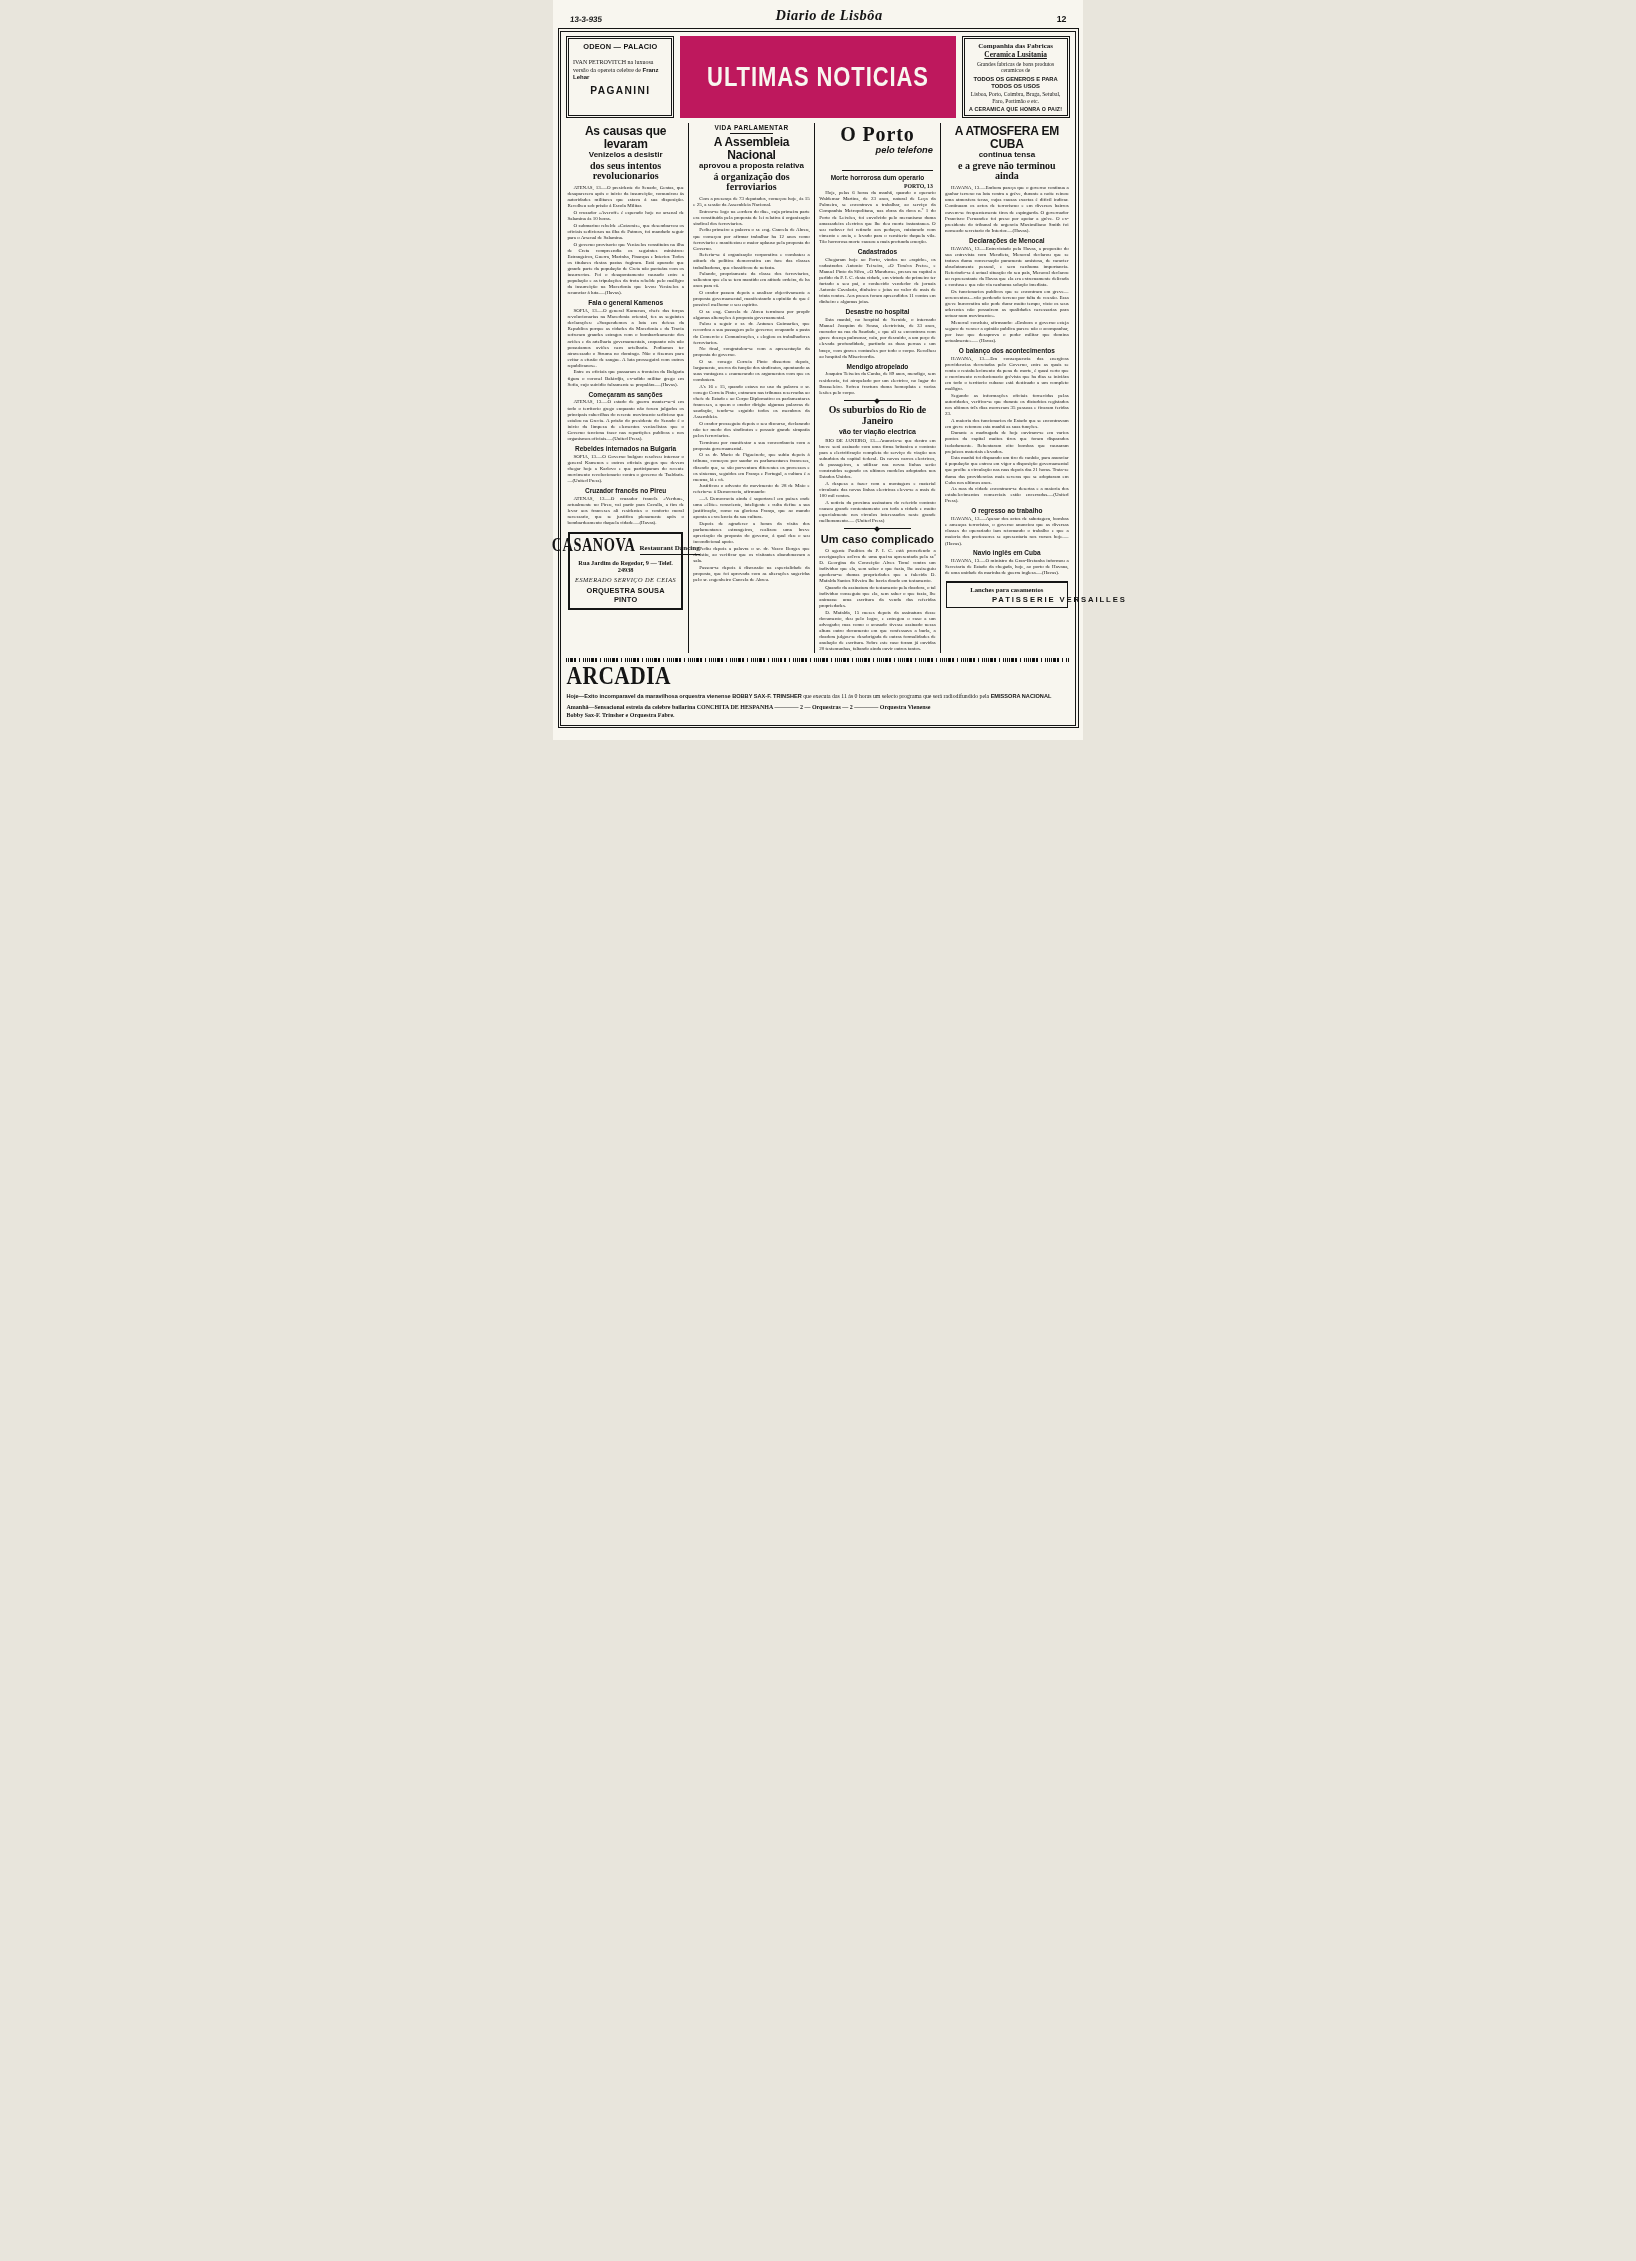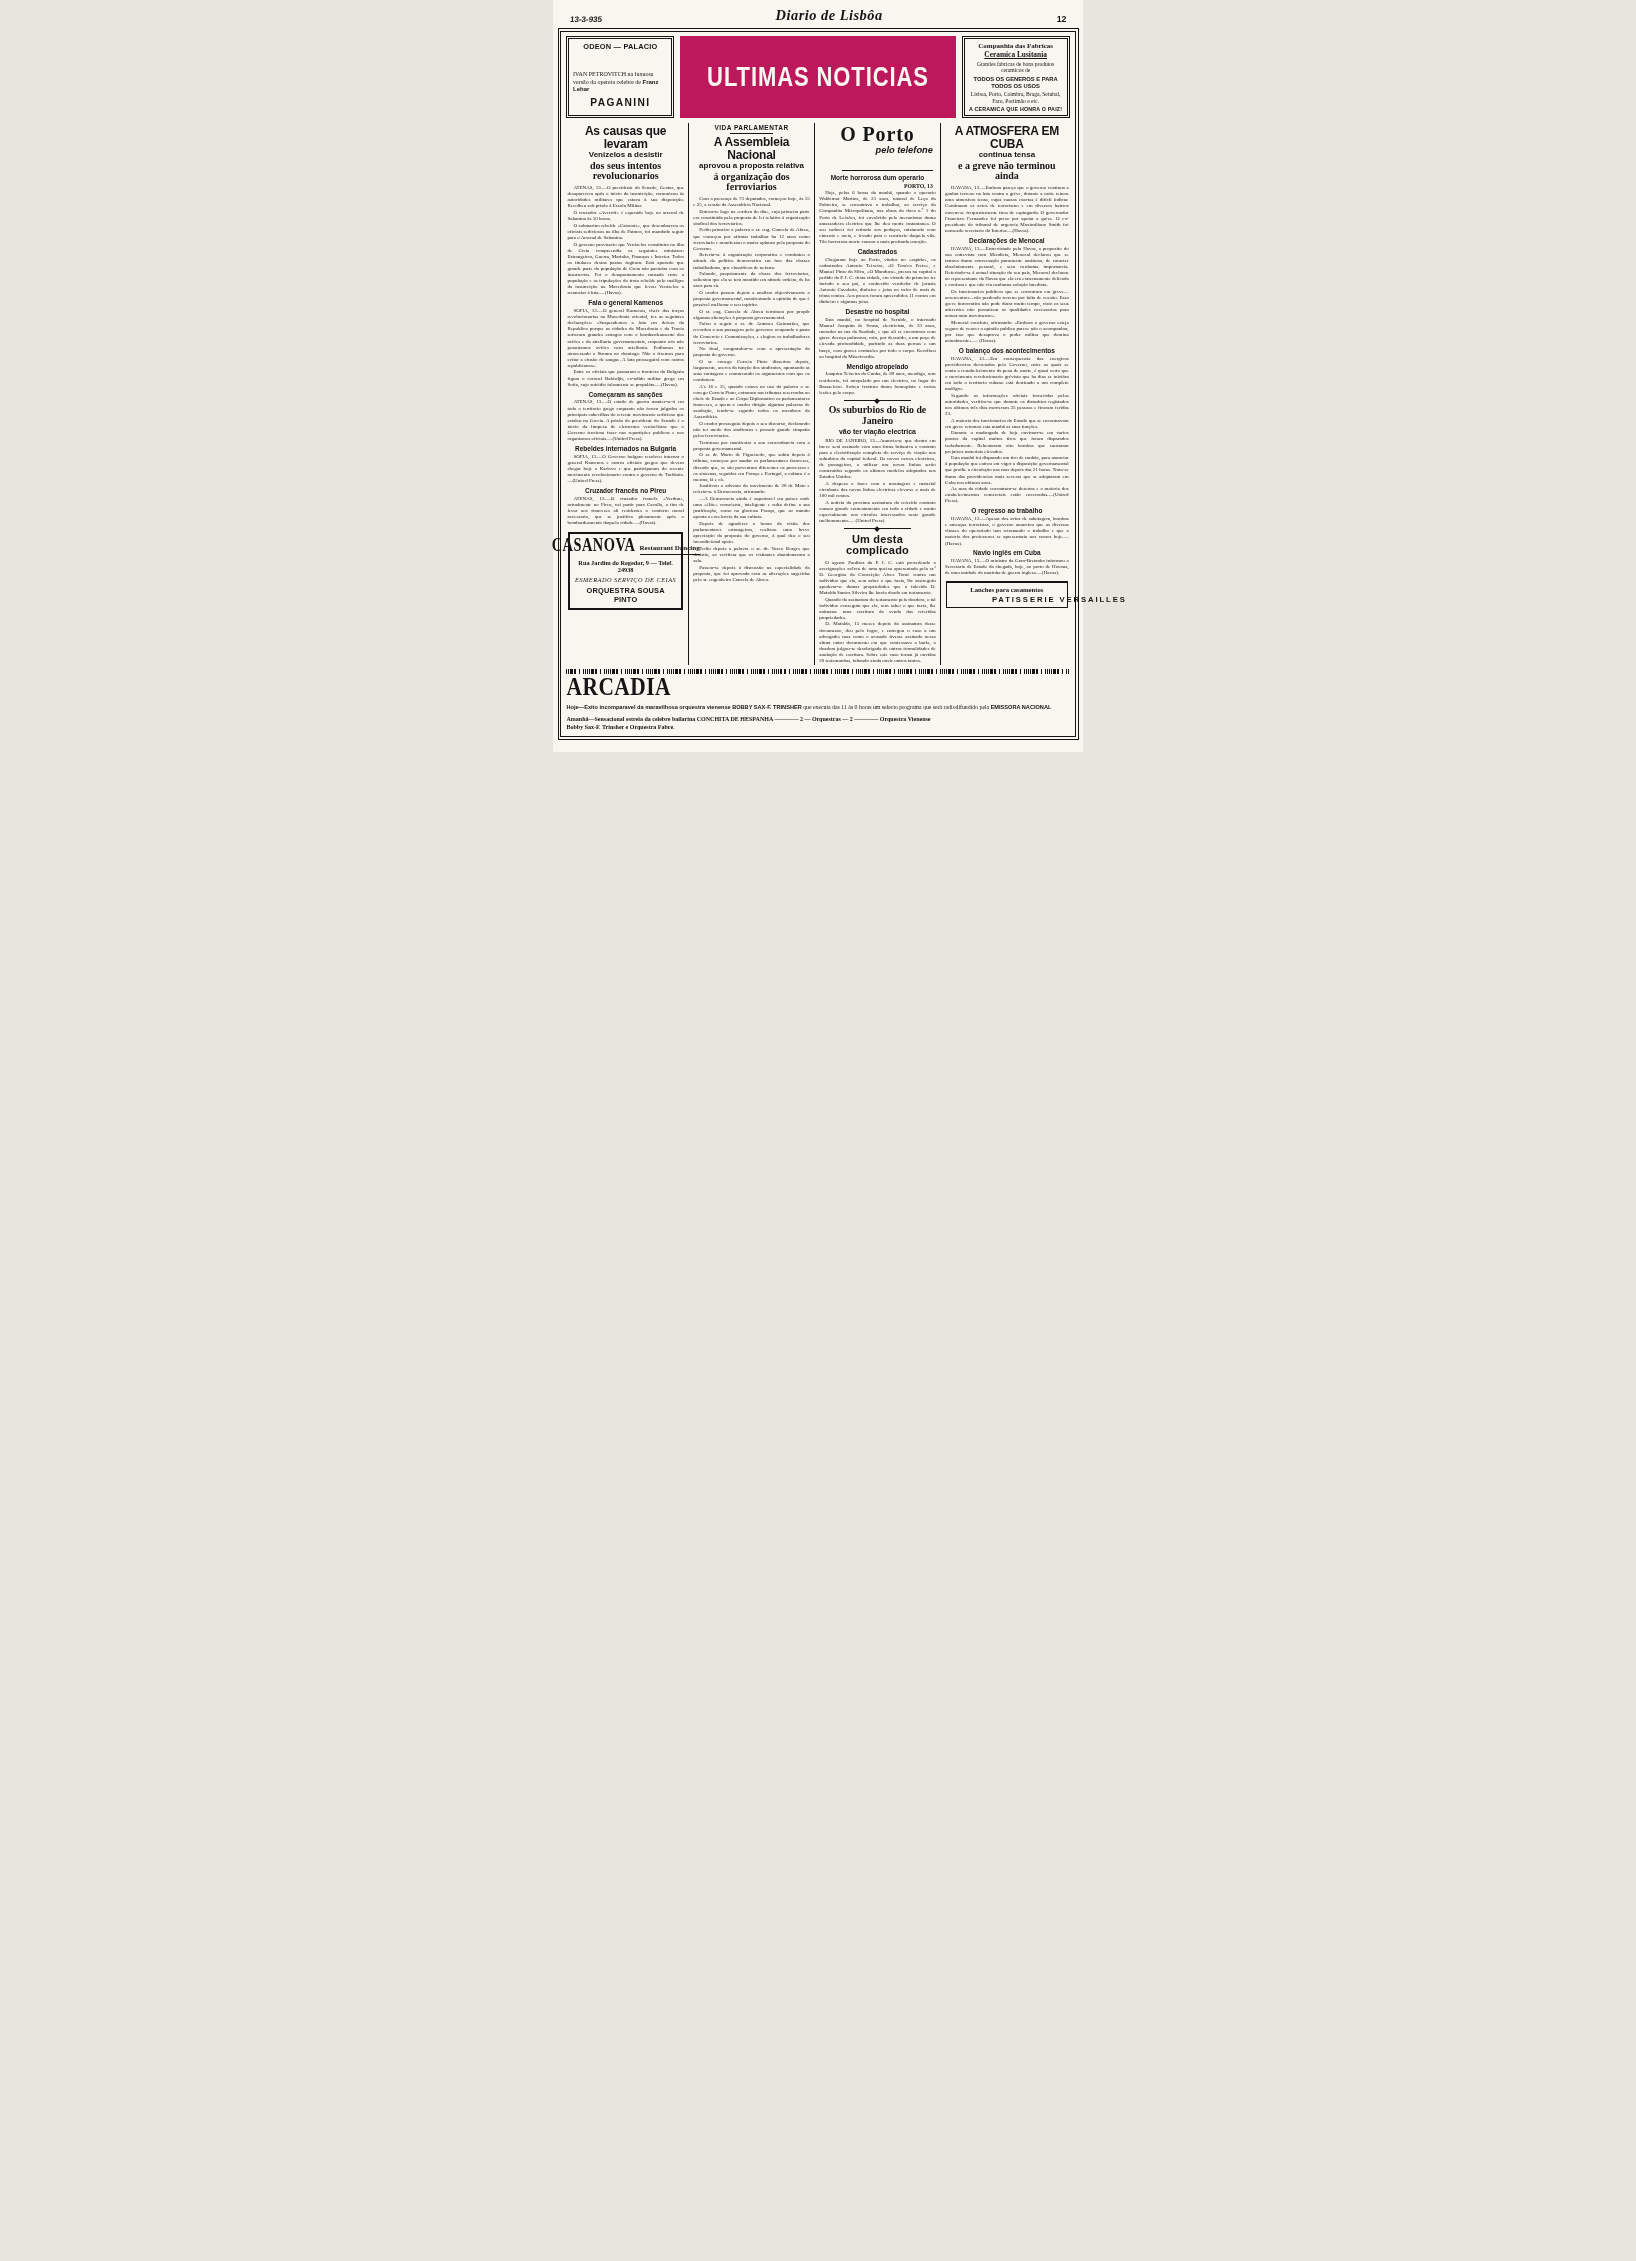--- a/index.html
+++ b/index.html
@@ -10,21 +10,21 @@
   .ph-date{font:bold 8px "Liberation Sans",sans-serif;transform:skewX(-6deg);}
   .ph-title{flex:1;text-align:center;font:bold italic 14.4px "Liberation Serif",serif;letter-spacing:0.5px;}
   .ph-page{font:bold 8.8px "Liberation Sans",sans-serif;}
   
   .frame-outer{border:1.4px solid #151515;margin-top:1.9px;}
   .frame-inner{border:0.5px solid #151515;margin:1.4px;padding:4.6px 5.6px 5.6px;}
   
   .banner-row{display:flex;gap:5.6px;align-items:stretch;margin-bottom:4.6px;}
   .adbox{border:1.4px solid #151515;padding:0.9px;flex:0 0 104px;}
   .adbox-in{border:0.5px solid #151515;height:100%;box-sizing:border-box;padding:3.3px 3.7px;text-align:center;}
-  .odeon-title{font:bold 7.4px "Liberation Sans",sans-serif;letter-spacing:0.2px;margin-bottom:20px;}
+  .odeon-title{font:bold 7.4px "Liberation Sans",sans-serif;letter-spacing:0.2px;margin-bottom:8px;}
   .odeon-body{font:6px/1.25 "Liberation Serif",serif;text-align:left;}
   .odeon-body b{font-family:"Liberation Sans",sans-serif;}
   .odeon-feature{font:bold 10.2px "Liberation Sans",sans-serif;letter-spacing:1.4px;margin-top:2.8px;}
   .banner-mid{flex:1;background:#be185d;color:#f8f6ef;display:flex;align-items:center;justify-content:center;}
   .banner-mid span{font:bold 22px/1 "Liberation Sans",sans-serif;letter-spacing:0.9px;transform:scaleY(1.25);white-space:nowrap;}
   .cer-l1{font:bold 7px "Liberation Serif",serif;}
   .cer-l2{font:bold 7.4px "Liberation Serif",serif;margin-bottom:1.4px;text-decoration:underline;}
   .cer-l3{font:5.6px/1.2 "Liberation Serif",serif;}
   .cer-l4{font:bold 5.8px/1.25 "Liberation Sans",sans-serif;margin:1.4px 0;}
   .cer-l5{font:5.6px/1.2 "Liberation Serif",serif;}
@@ -185,21 +185,21 @@
               <div class="b-p">Esta manhã, no hospital de Sernide, o internado Manuel Joaquim de Sousa, electricista, de 33 anos, morador na rua da Saudade, e que ali se encontrava com grave doença pulmonar, caíu, por descuido, a um poço de elevada profundidade, partindo as duas pernas e um braço, com graves contusões por todo o corpo. Recolheu ao hospital da Misericordia.</div>
               <div class="b-sub">Mendigo atropelado</div>
               <div class="b-p">Joaquim Teixeira da Cunha, de 89 anos, mendigo, sem residencia, foi atropelado por um electrico, no lugar do Brasseleiro. Sofreu fractura duma homoplata e varias lesões pelo corpo.</div>
               <div class="b-orn"></div>
               <div class="b-h2-serif">Os suburbios do Rio de Janeiro</div>
               <div class="b-h-md2">vão ter viação electrica</div>
               <div class="b-p">RIO DE JANEIRO, 13—Anuncia-se que dentro em breve será assinado com uma firma britanica o contrato para a electrificação completa do serviço de viação nos suburbios da capital federal. Os novos carros electricos, de passageiros, a utilizar nas novas linhas serão construidos segundo os ultimos modelos adoptados nos Estados Unidos.</div>
               <div class="b-p">A despesa a fazer com a montagem e material circulante das novas linhas electricas eleva-se a mais de 100 mil contos.</div>
               <div class="b-p">A noticia da proxima assinatura do referido contrato causou grande contentamento em toda a cidade e muito especialmente nos circulos interessados neste grande melhoramento.— (United Press)</div>
               <div class="b-orn"></div>
-              <div class="b-h2-sans">Um desta complicado</div>
+              <div class="b-h2-sans">Um caso complicado</div>
               <div class="b-p">O agente Paulitos da P. I. C. está procedendo a averiguações acêrca de uma queixa apresentada pela sr.ª D. Georgina da Conceição Alves Tomé contra um individuo que ela, sem saber o que fazia, lhe assiseguiu apoderar-se dumas propriedades que a falecida D. Mafalda Santos Silveira lhe havia doado em testamento.</div>
               <div class="b-p">Quando da assinatura do testamento pela doadora, o tal individuo conseguiu que ela, sem saber o que fazia, lhe animasse uma escritura da venda das referidas propriedades.</div>
               <div class="b-p">D. Mafalda, 15 meses depois da assinatura desse documento, deu pelo logro, e entregou o caso a um advogado; mas como o acusado tivesse assinado nessa altura outro documento em que confessava a burla, a doadora julgou-se desobrigada de outras formalidades de anulação de escritura. Sobre este caso foram já ouvidas 20 testemunhas, faltando ainda ouvir outros tantos.</div>
             </div>
       </div>
       <div class="col">
         <div>
               <div class="b-h-xl">A ATMOSFERA EM CUBA</div>
               <div class="b-h-md">continua tensa</div>
               <div class="b-h-serif">e a greve não terminou ainda</div>

